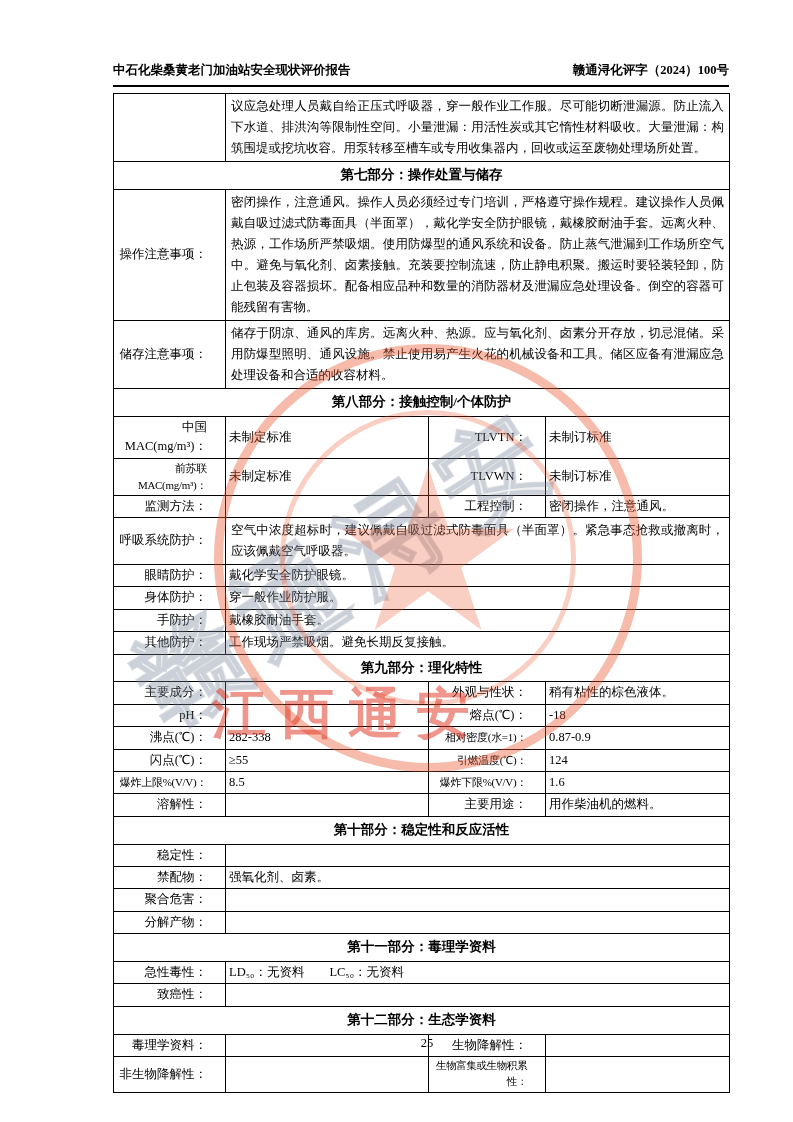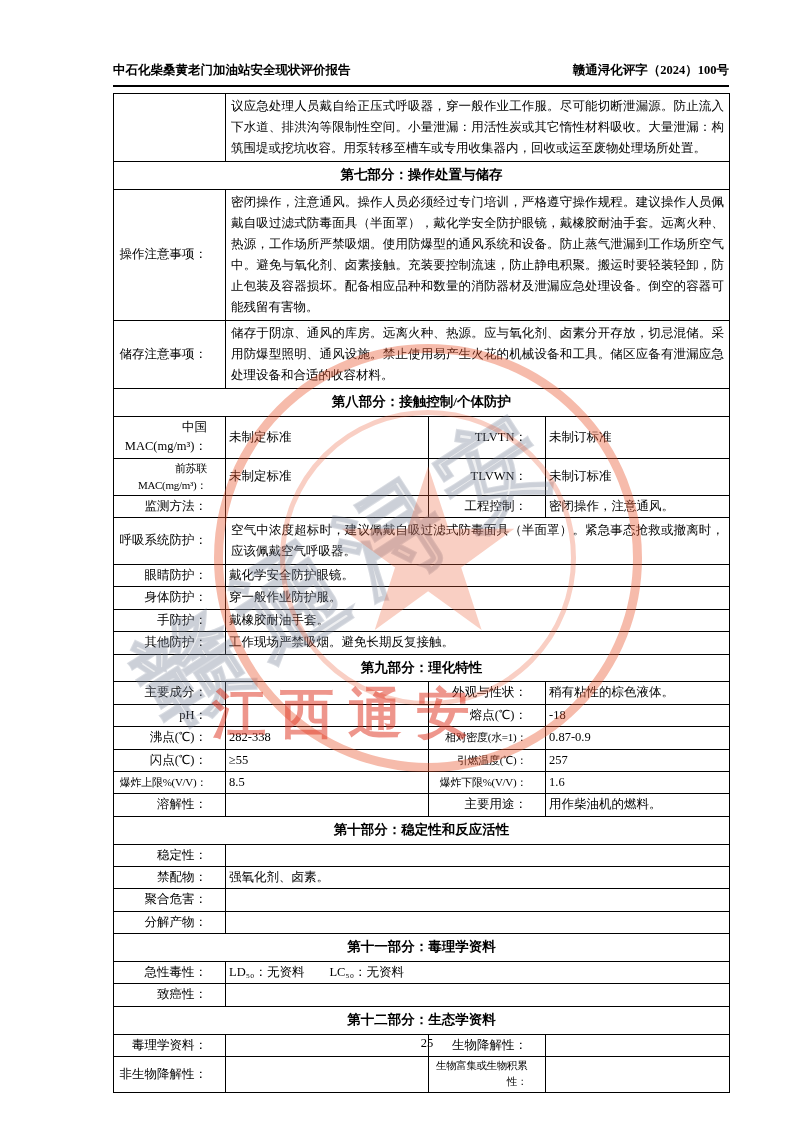--- a/index.html
+++ b/index.html
@@ -148,21 +148,21 @@
       <tr>
         <td class="lbl">沸点(℃)：</td>
         <td class="val">282-338</td>
         <td class="lbl tight">相对密度(水=1)：</td>
         <td class="val">0.87-0.9</td>
       </tr>
       <tr>
         <td class="lbl">闪点(℃)：</td>
         <td class="val">≥55</td>
         <td class="lbl tight">引燃温度(℃)：</td>
-        <td class="val">257</td>
+        <td class="val">124</td>
       </tr>
       <tr>
         <td class="lbl tight">爆炸上限%(V/V)：</td>
         <td class="val">8.5</td>
         <td class="lbl tight">爆炸下限%(V/V)：</td>
         <td class="val">1.6</td>
       </tr>
       <tr>
         <td class="lbl">溶解性：</td>
         <td class="val"></td>

